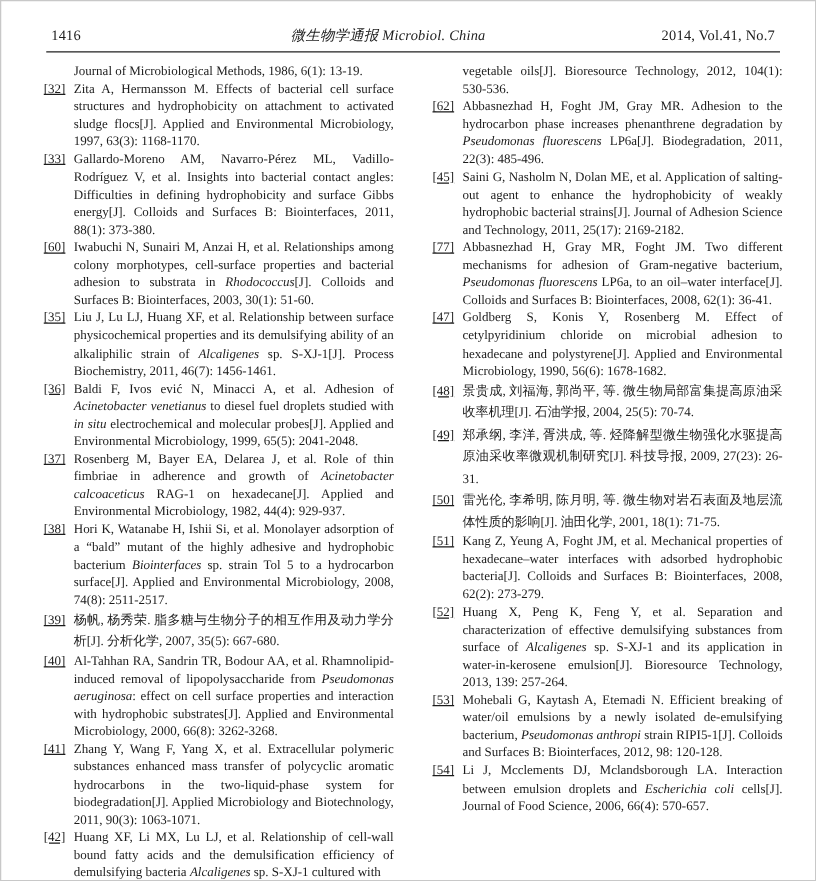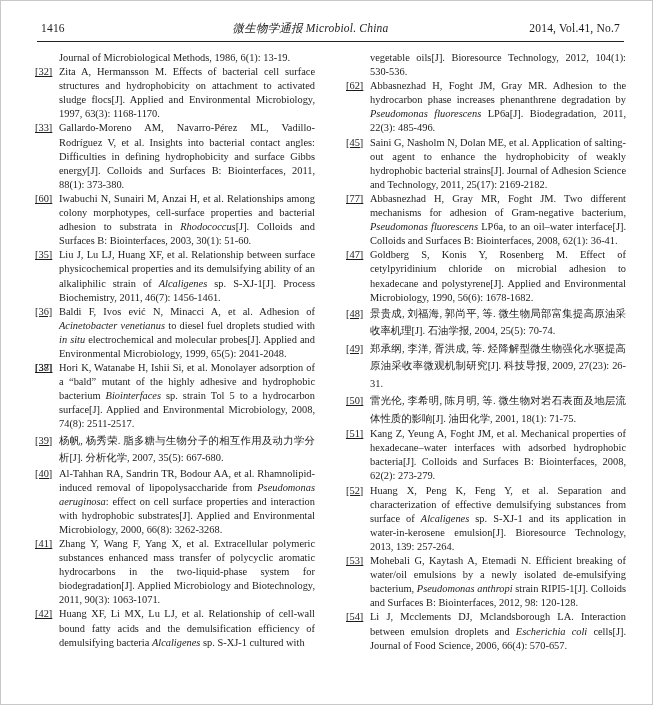--- a/index.html
+++ b/index.html
@@ -68,20 +68,21 @@
           <span class="ref-text">Liu J, Lu LJ, Huang XF, et al. Relationship between surface physicochemical properties and its demulsifying ability of an alkaliphilic strain of <i>Alcaligenes</i> sp. S-XJ-1[J]. Process Biochemistry, 2011, 46(7): 1456-1461.</span>
         </div>
 
         <div class="ref">
           <span class="ref-num">[36]</span>
           <span class="ref-text">Baldi F, Ivos ević N, Minacci A, et al. Adhesion of <i>Acinetobacter venetianus</i> to diesel fuel droplets studied with <i>in situ</i> electrochemical and molecular probes[J]. Applied and Environmental Microbiology, 1999, 65(5): 2041-2048.</span>
         </div>
 
         <div class="ref">
           <span class="ref-num">[37]</span>
+          <span class="ref-text">Rosenberg M, Bayer EA, Delarea J, et al. Role of thin fimbriae in adherence and growth of <i>Acinetobacter calcoaceticus</i> RAG-1 on hexadecane[J]. Applied and Environmental Microbiology, 1982, 44(4): 929-937.</span>
         </div>
 
         <div class="ref">
           <span class="ref-num">[38]</span>
           <span class="ref-text">Hori K, Watanabe H, Ishii Si, et al. Monolayer adsorption of a “bald” mutant of the highly adhesive and hydrophobic bacterium <i>Biointerfaces</i> sp. strain Tol 5 to a hydrocarbon surface[J]. Applied and Environmental Microbiology, 2008, 74(8): 2511-2517.</span>
         </div>
 
         <div class="ref zh">
           <span class="ref-num">[39]</span>
           <span class="ref-text">杨帆, 杨秀荣. 脂多糖与生物分子的相互作用及动力学分析[J]. 分析化学, 2007, 35(5): 667-680.</span>

